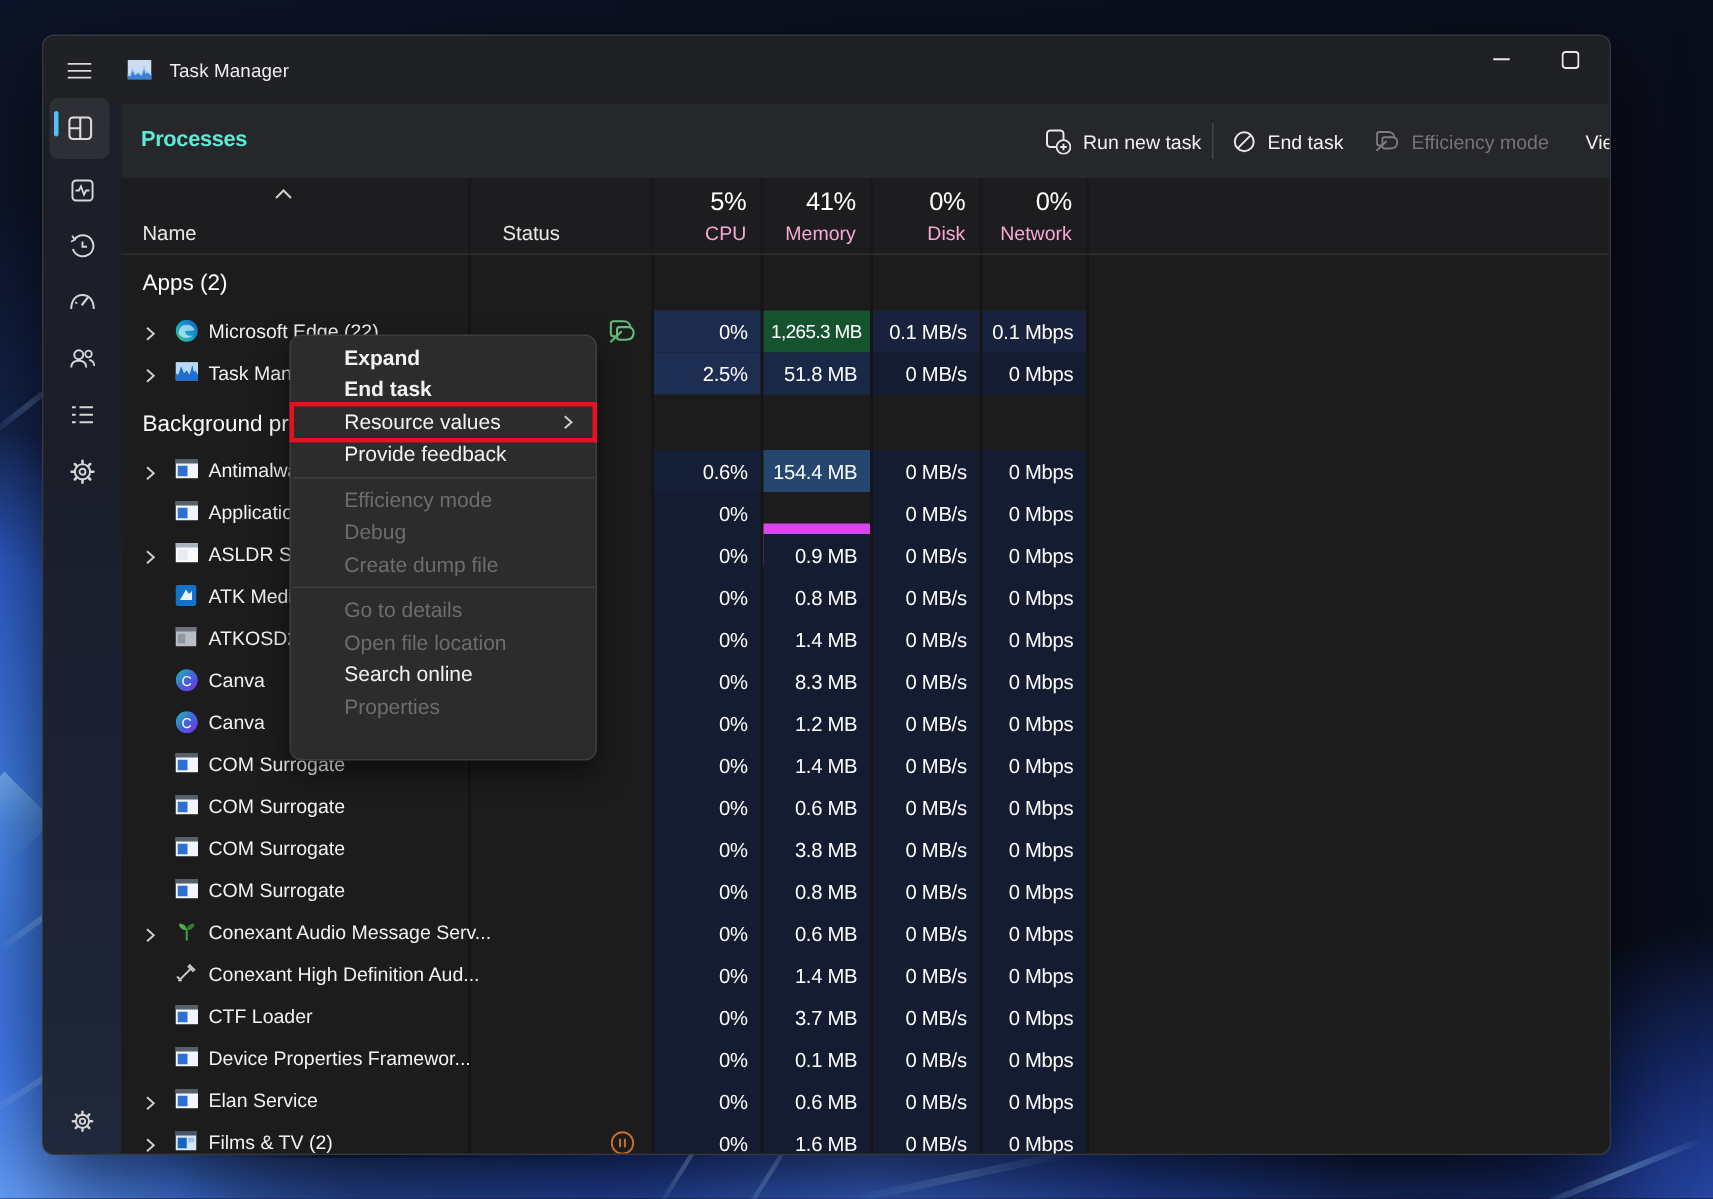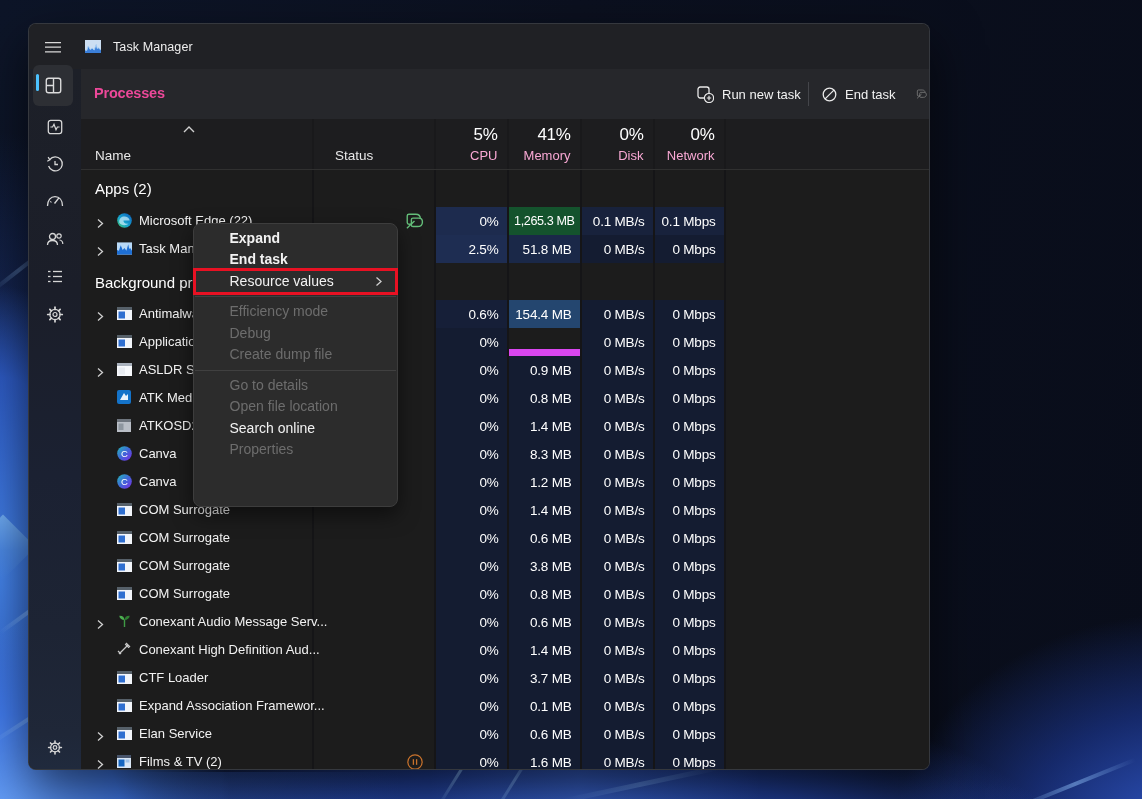--- a/index.html
+++ b/index.html
@@ -7,27 +7,27 @@
 #wall{position:absolute;left:0;top:0;width:1142px;height:799px;
 background:
  radial-gradient(ellipse 290px 240px at 0% 102%, rgba(106,164,250,.97) 0%, rgba(66,124,238,.92) 42%, rgba(40,85,200,0) 80%),
  radial-gradient(ellipse 640px 260px at 50% 112%, rgba(60,110,225,.95) 0%, rgba(38,75,185,.7) 50%, rgba(15,30,90,0) 82%),
  radial-gradient(ellipse 950px 190px at 40% 114%, rgba(40,78,180,.7) 0%, rgba(18,38,105,0) 88%),
  radial-gradient(ellipse 380px 300px at 104% 106%, rgba(52,95,215,.95) 0%, rgba(30,60,160,.6) 45%, rgba(10,20,60,0) 78%),
  radial-gradient(ellipse 150px 330px at 0% 72%, rgba(70,135,238,.95) 0%, rgba(52,105,225,.75) 60%, rgba(30,65,160,0) 88%),
  radial-gradient(ellipse 300px 520px at 0% 62%, rgba(38,75,180,.6) 0%, rgba(20,42,110,0) 70%),
  linear-gradient(100deg, #0d1528 0%, #0b101f 45%, #090d1a 100%);}
 .streak{position:absolute;background:linear-gradient(90deg,rgba(140,190,255,0) 0%,rgba(150,200,255,.8) 50%,rgba(140,190,255,0) 100%);}
-#win{position:absolute;left:28px;top:23px;width:902px;height:747px;background:#1c1c1c;border-radius:8px;border:1px solid rgba(120,130,150,.28);overflow:hidden;box-shadow:0 20px 50px rgba(0,0,0,.6);}
+#win{position:absolute;left:28px;top:23px;width:1046px;height:747px;background:#1c1c1c;border-radius:8px;border:1px solid rgba(120,130,150,.28);overflow:hidden;box-shadow:0 20px 50px rgba(0,0,0,.6);}
 
 #title{position:absolute;left:0;top:0;width:100%;height:45px;background:#202125;}
 #title .tmname{position:absolute;left:84px;top:16px;font-size:12.5px;color:#eee;letter-spacing:.1px;}
 
 #toolbar{position:absolute;left:52px;top:45px;right:0;height:50px;background:#26272b;}
-#toolbar .proc{position:absolute;left:13px;top:16px;font-size:14.5px;font-weight:700;color:#ec4899;letter-spacing:-0.2px;}
+#toolbar .proc{position:absolute;left:13px;top:16px;font-size:14.5px;font-weight:700;color:#5eead4;letter-spacing:-0.2px;}
 .tbtn{position:absolute;top:0;height:50px;display:flex;align-items:center;gap:8px;font-size:13px;color:#f2f2f2;}
 .tbtn.dis{color:#757575;}
 
 #side{position:absolute;left:0;top:45px;width:52px;bottom:0;background:linear-gradient(180deg,#1d2028 0%,#1b1e29 32%,#1b2132 58%,#1d2434 80%,#1f2738 95%,#202a3d 100%);}
 #seltile{position:absolute;left:4px;top:-4px;width:40px;height:41px;background:#2d2f34;border-radius:6px;}
 #selpill{position:absolute;left:3px;top:9px;width:3px;height:17px;border-radius:2px;background:#4cc2ff;}
 .sic{position:absolute;left:0;width:52px;text-align:center;}
 
 #thead{position:absolute;left:52px;top:95px;right:0;height:51px;background:#1d1d1f;border-bottom:1px solid #303030;}
 .hlabel{position:absolute;bottom:6.5px;font-size:13.5px;color:#e8e8e8;}
@@ -459,21 +459,21 @@
         <span class="c c2" style="background:#141c31;">3.7 MB</span>
         <span class="c c3" style="background:#141c31;">0 MB/s</span>
         <span class="c c4" style="background:#141c31;">0 Mbps</span>
       </div>
   <div class="row" style="top:522px;">
         <span class="ric"><svg width="15" height="13" viewBox="0 0 15 13">
             <rect x="0" y="0" width="15" height="13" fill="#f2f5fa"></rect>
             <rect x="0" y="0" width="15" height="3" fill="#566069"></rect>
             <rect x="1.5" y="4.5" width="6.5" height="7" fill="#2f6fd0"></rect>
           </svg></span>
-        <span class="rname">Expand Association Framewor...</span>
+        <span class="rname">Device Properties Framewor...</span>
         <span class="c c1" style="background:#141c31;">0%</span>
         <span class="c c2" style="background:#141c31;">0.1 MB</span>
         <span class="c c3" style="background:#141c31;">0 MB/s</span>
         <span class="c c4" style="background:#141c31;">0 Mbps</span>
       </div>
   <div class="row" style="top:550px;">
         <span class="chev"><svg width="10" height="11" viewBox="0 0 10 11">
             <polyline points="3,1.5 7.5,5.5 3,9.5" fill="none" stroke="#cfcfcf" stroke-width="1.3"></polyline>
           </svg></span>
         <span class="ric"><svg width="15" height="13" viewBox="0 0 15 13">
@@ -508,20 +508,21 @@
         <span class="c c3" style="background:#141c31;">0 MB/s</span>
         <span class="c c4" style="background:#141c31;">0 Mbps</span>
       </div>
   </div>
   <div id="menu">
     <div class="mi b">Expand</div>
     <div class="mi b">End task</div>
     <div class="mi">Resource values<svg width="8" height="11" viewBox="0 0 8 11" style="position:absolute;right:14px;top:5px;">
           <polyline points="1.5,1.5 6,5.5 1.5,9.5" fill="none" stroke="#cfcfcf" stroke-width="1.3"></polyline>
         </svg></div>
+    <div class="mi">Provide feedback</div>
     <div class="msep"></div>
     <div class="mi dis">Efficiency mode</div>
     <div class="mi dis">Debug</div>
     <div class="mi dis">Create dump file</div>
     <div class="msep"></div>
     <div class="mi dis">Go to details</div>
     <div class="mi dis">Open file location</div>
     <div class="mi">Search online</div>
     <div class="mi dis">Properties</div>
   </div>

